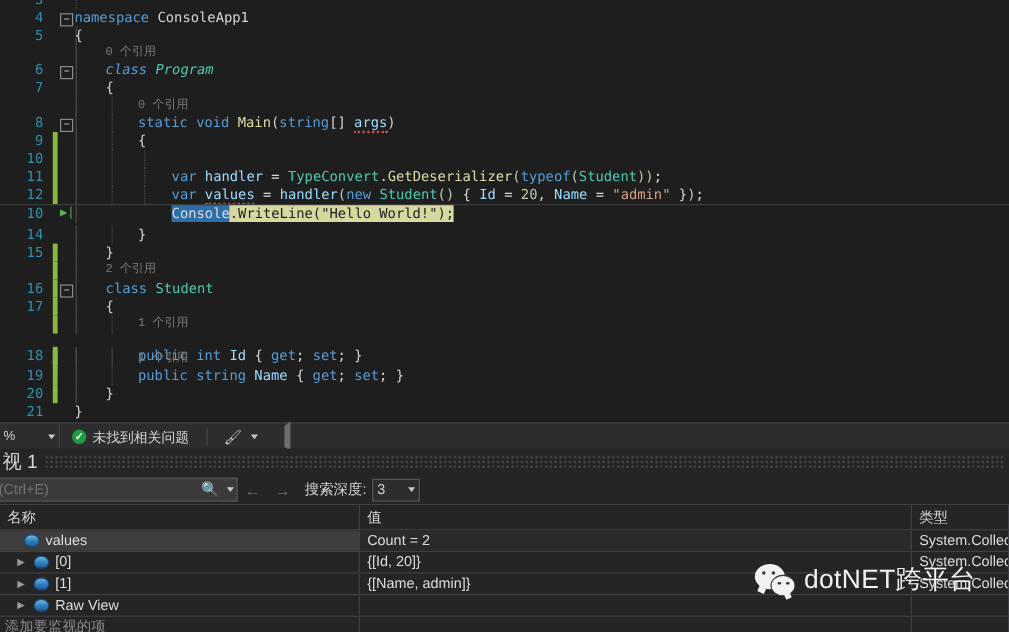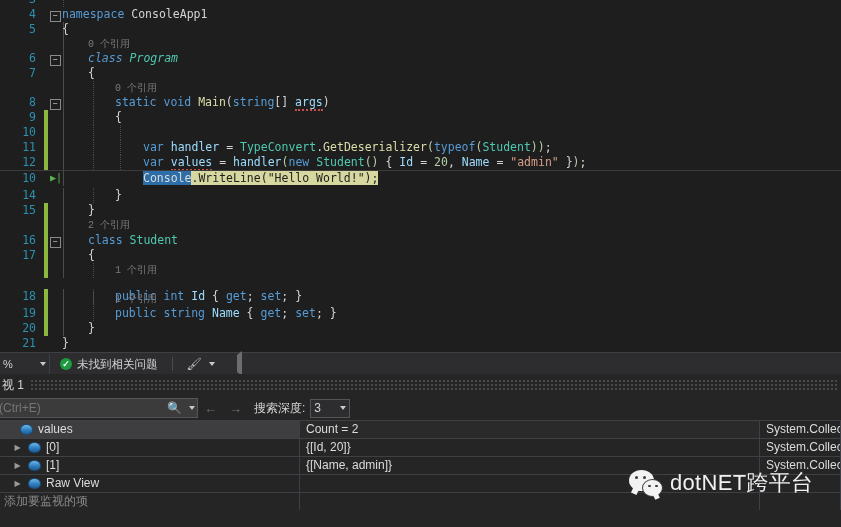--- a/index.html
+++ b/index.html
@@ -69,21 +69,21 @@
   .ok-circle span{color:#fff;font-size:9px;line-height:9px;font-weight:bold;}
   .st-sep{width:1px;height:14px;background:#4a4a4a;margin:0 4px;}
   .broom{color:#c8c8c8;font-size:12px;}
   .left-tri{width:0;height:0;border-top:4px solid transparent;border-bottom:4px solid transparent;border-right:5px solid #6d6d6d;}
   
   .watch{
     position:absolute;left:0;top:374px;width:841px;height:153px;background:#252526;
   }
   .watch-title{
     height:22px;display:flex;align-items:center;
-    color:#d4d4d4;font-size:12px;background:#252526;
+    color:#d4d4d4;font-size:16px;background:#252526;
   }
   .dotgrip{flex:1;height:10px;margin-left:6px;margin-right:4px;
     background-image:radial-gradient(#4a4a4a 0.8px, transparent 0.9px);
     background-size:4px 4px;background-position:0 3px;
   }
   .watch-toolbar{
     height:24px;display:flex;align-items:center;background:#252526;
     border-bottom:1px solid #3f3f46;
   }
   .srch{
@@ -371,20 +371,25 @@
     <span class="nav-arrow">←</span>
     <span class="nav-arrow">→</span>
     <span class="depth-lbl">搜索深度:</span>
     <div class="depth-box">
       <span>3</span>
       <span class="caret-d"></span>
     </div>
   </div>
 
   <div class="tbl">
+    <div class="thead">
+      <div class="th c-name">名称</div>
+      <div class="th c-val">值</div>
+      <div class="th c-type">类型</div>
+    </div>
 
     <div class="trow sel">
       <div class="td td-name c-name">
         <span class="expander"></span>
         <span class="obj-ico"></span>
         <span>values</span>
       </div>
       <div class="td td-val c-val">Count = 2</div>
       <div class="td td-type c-type">System.Collec</div>
     </div>

